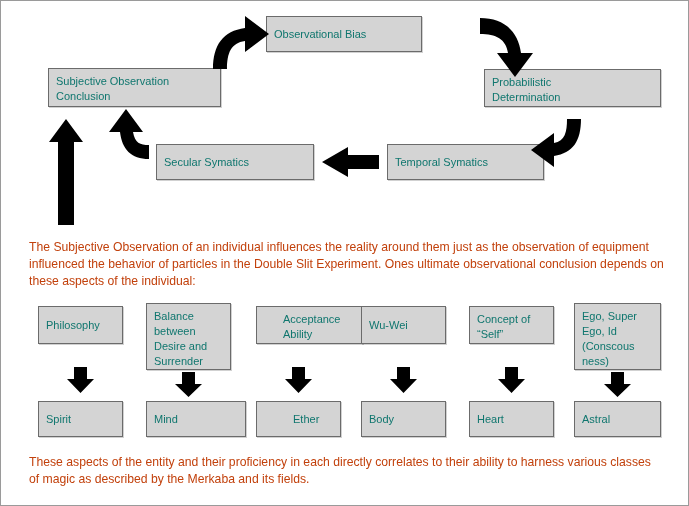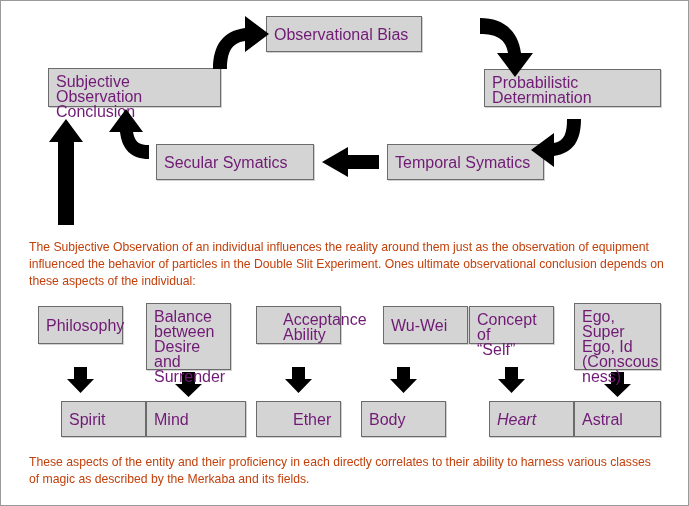--- a/index.html
+++ b/index.html
@@ -17,22 +17,22 @@
     background: #ffffff;
     border: 1px solid #9a9a9a;
     box-sizing: border-box;
     overflow: hidden;
   }
   .box {
     position: absolute;
     background: #d4d4d4;
     border: 1px solid #6b6b6b;
     box-sizing: border-box;
-    color: #701a75;
-    font-size: 16px;
+    color: #0f766e;
+    font-size: 11px;
     line-height: 15px;
     padding: 5px 7px;
     white-space: pre-line;
     box-shadow: 1px 1px 0 rgba(0,0,0,0.18);
   }
   .box.vcenter {
     display: flex;
     align-items: center;
   }
   .para {
@@ -129,40 +129,40 @@
 
   <div class="para" style="left:28px; top:238px; width:640px;">The Subjective Observation of an individual influences the reality around them just as the observation of equipment influenced the behavior of particles in the Double Slit Experiment. Ones ultimate observational conclusion depends on these aspects of the individual:</div>
 
   <div class="box vcenter" style="left:37px; top:305px; width:85px; height:38px;">Philosophy</div>
 
   <div class="box" style="left:145px; top:302px; width:85px; height:67px;">Balance
 between
 Desire and
 Surrender</div>
 
-  <div class="box" style="left:255px; top:305px; width:85px; height:38px;padding-left:26px;">Acceptance
+  <div class="box" style="left:255px; top:305px; width:107px; height:38px;padding-left:26px;">Acceptance
 Ability</div>
 
-  <div class="box vcenter" style="left:360px; top:305px; width:85px; height:38px;margin-left:22px;">Wu-Wei</div>
+  <div class="box vcenter" style="left:360px; top:305px; width:85px; height:38px;">Wu-Wei</div>
 
   <div class="box" style="left:468px; top:305px; width:85px; height:38px;">Concept of
 “Self”</div>
 
   <div class="box" style="left:573px; top:302px; width:87px; height:67px;">Ego, Super
 Ego, Id
 (Conscous
 ness)</div>
 
-  <div class="box vcenter" style="left:37px; top:400px; width:85px; height:36px;margin-left:23px;">Spirit</div>
+  <div class="box vcenter" style="left:37px; top:400px; width:85px; height:36px;">Spirit</div>
 
   <div class="box vcenter" style="left:145px; top:400px; width:100px; height:36px;">Mind</div>
 
   <div class="box vcenter" style="left:255px; top:400px; width:85px; height:36px;padding-left:36px;">Ether</div>
 
   <div class="box vcenter" style="left:360px; top:400px; width:85px; height:36px;">Body</div>
 
-  <div class="box vcenter" style="left:488px; top:400px; width:85px; height:36px;font-style:italic;">Heart</div>
+  <div class="box vcenter" style="left:468px; top:400px; width:85px; height:36px;">Heart</div>
 
   <div class="box vcenter" style="left:573px; top:400px; width:87px; height:36px;">Astral</div>
 
   <div class="para" style="left:28px; top:453px; width:630px;">These aspects of the entity and their proficiency in each directly correlates to their ability to harness various classes of magic as described by the Merkaba and its fields.</div>
 
 </div>
 
 </body></html>

